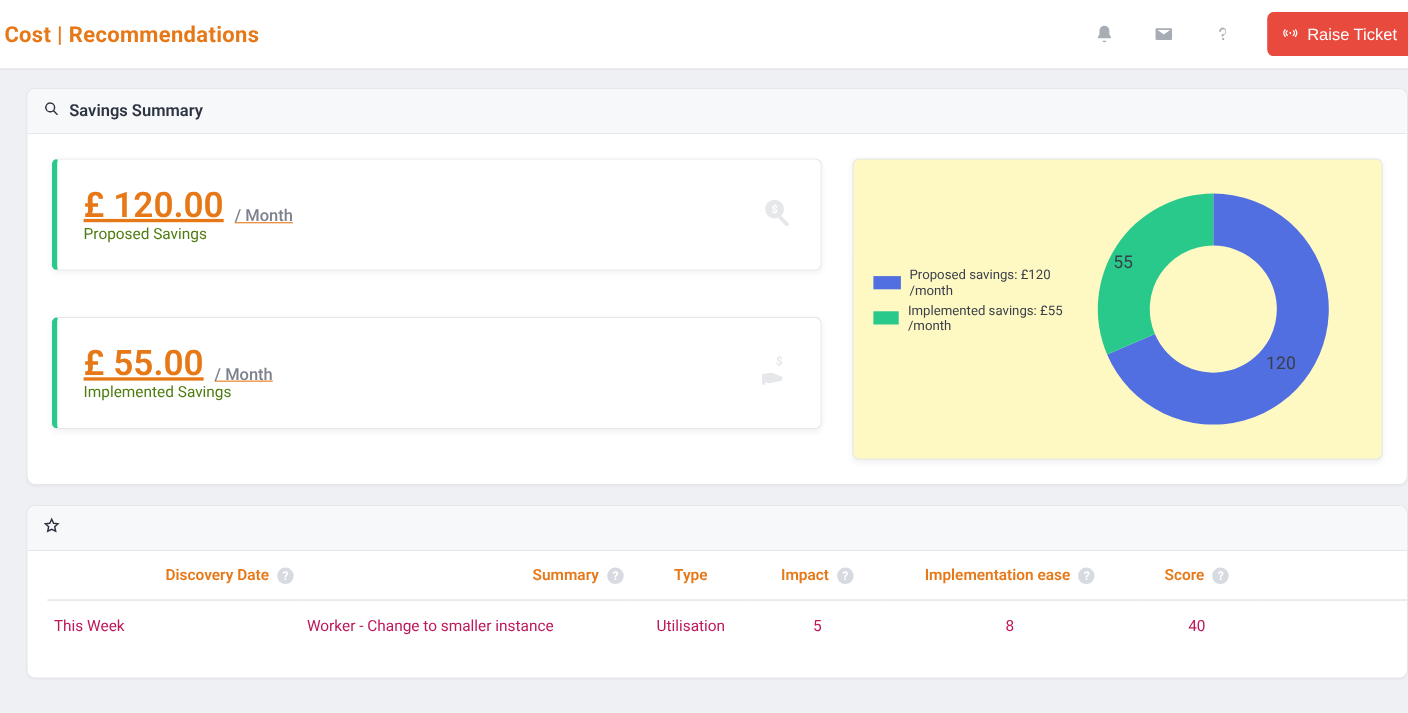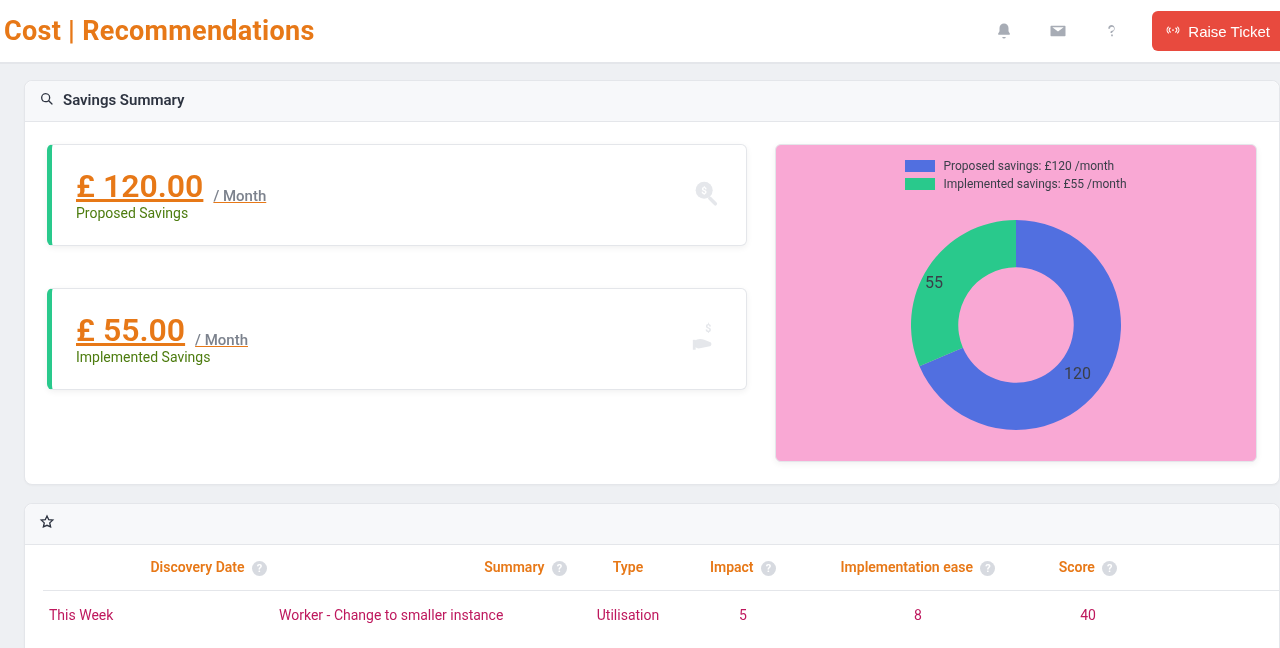--- a/index.html
+++ b/index.html
@@ -15,21 +15,21 @@
   
   .topbar {
     display: flex;
     align-items: center;
     height: 64px;
     background: #ffffff;
     border-bottom: 2px solid #e4e6ea;
     padding: 0 0 0 4px;
   }
   .page-title {
-    font-size: 27px;
+    font-size: 20px;
     font-weight: 700;
     color: #e77817;
     letter-spacing: 0.3px;
   }
   .topbar-spacer { flex: 1; }
   .topbar-icons {
     display: flex;
     align-items: center;
     gap: 34px;
     margin-right: 30px;
@@ -125,27 +125,27 @@
     position: absolute;
     right: 22px;
     top: 50%;
     transform: translateY(-50%);
     color: #e5e7eb;
   }
 
   
   .chart-card {
     flex: 1;
-    background: #f9a8d4;
+    background: #fef9c3;
     border: 1px solid #e4e6ea;
     border-radius: 6px;
     box-shadow: 0 2px 6px rgba(0,0,0,0.06);
     padding: 14px 18px 18px 18px;
     display: flex;
-    flex-direction: column;
+    flex-direction: row;
     align-items: center;
   }
   .chart-legend {
     align-self: center;
     font-size: 12px;
     color: #3a3f49;
     margin-bottom: 8px;
   }
   .legend-row {
     display: flex;

